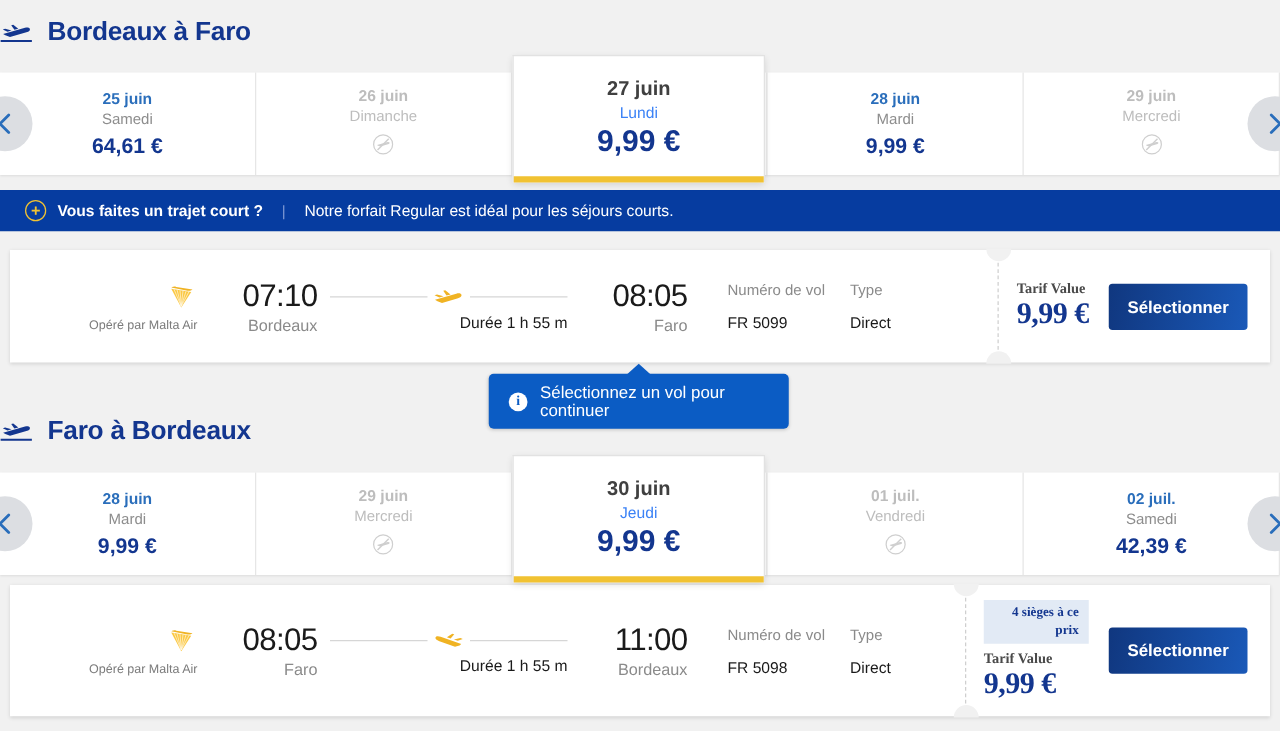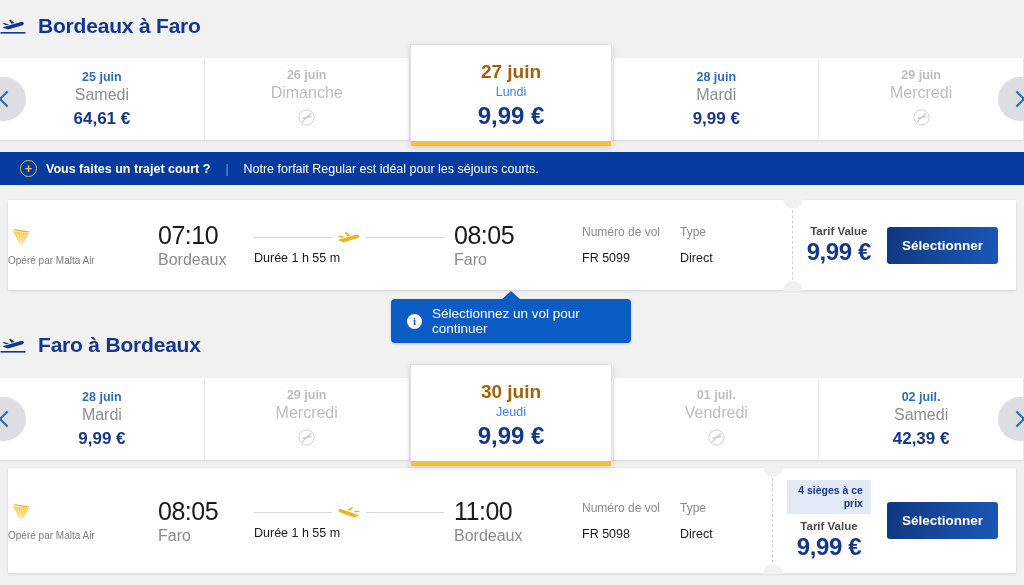--- a/index.html
+++ b/index.html
@@ -33,39 +33,39 @@
     flex: 1 1 0;
     position: relative;
     display: flex; flex-direction: column;
     align-items: center; justify-content: center;
     gap: 1px;
     border-right: 1px solid #e6e6e6;
     cursor: pointer;
   }
   .dcell:last-child { border-right: none; }
   .dcell .d-date { font-size: 12.5px; font-weight: bold; color: #2a6ebb; }
-  .dcell .d-day  { font-size: 16px; color: #8d8d8d; margin-top:1px; }
+  .dcell .d-day  { font-size: 12px; color: #8d8d8d; margin-top:1px; }
   .dcell .d-price{ font-size: 17px; font-weight: bold; color: #13368f; margin-top:4px; }
   .dcell.dim .d-date { color: #bdbdbd; }
   .dcell.dim .d-day  { color: #bdbdbd; }
   .noflight { margin-top: 6px; }
 
   .dcell.selected {
     background: #fff;
     position: absolute;
     top: -14px; bottom: -6px;
     width: 202px;
     left: 410px;
     border: 1px solid #e2e2e2;
     border-bottom: none;
     box-shadow: 0 2px 6px rgba(0,0,0,0.14);
     z-index: 6;
     justify-content: center;
   }
-  .dcell.selected .d-date { font-size: 19px; color: #a16207; }
+  .dcell.selected .d-date { font-size: 16px; color: #404040; }
   .dcell.selected .d-day  { font-size: 12.5px; color: #3b82f6; }
   .dcell.selected .d-price{ font-size: 24px; color: #13368f; margin-top: 2px;}
   .sel-underline {
     position: absolute; left: 0; right: 0; bottom: 0;
     height: 5px; background: #f1c232;
   }
 
   .navbtn {
     position: absolute; top: 50%; transform: translateY(-50%);
     width: 44px; height: 44px; border-radius: 50%;
@@ -97,28 +97,28 @@
 
   
   .card {
     background: #fff;
     box-shadow: 0 1px 3px rgba(0,0,0,0.13);
     display: flex; align-items: stretch;
     position: relative;
   }
   .card-inner { display:flex; align-items:center; flex: 1 1 auto; }
 
-  .col { display: flex; flex-direction: column; align-items: flex-start; }
+  .col { display: flex; flex-direction: column; align-items: flex-end; }
   .col-operator { width: 150px; }
   .op-label { font-size: 10px; color: #7b7b7b; margin-top: 4px; }
   .harp { width: 26px; height: 26px; display:block; }
 
   .col-time { width: 96px; }
   .t-time { font-size: 25px; color: #1a1a1a; letter-spacing: -0.5px; }
-  .t-city { font-size: 16px; color: #8a8a8a; margin-top: 1px; }
+  .t-city { font-size: 13px; color: #8a8a8a; margin-top: 1px; }
 
   .col-dur { width: 200px; position: relative; }
   .dur-line { width: 190px; height: 22px; position: relative; }
   .dur-line .ln {
     position: absolute; top: 11px; height: 1px; background: #d6d6d6;
   }
   .dur-line .ln.a { left: 0; width: 78px; }
   .dur-line .ln.b { right: 0; width: 78px; }
   .dur-plane { position: absolute; left: 82px; top: 3px; width: 26px; height: 17px; }
   .dur-text { font-size: 12.5px; color: #1a1a1a; margin-top: 3px; }
@@ -133,21 +133,21 @@
     margin: 0 14px;
   }
   .divider::before, .divider::after {
     content: ""; position: absolute; left: -10px;
     width: 20px; height: 10px; background: #f1f1f1;
   }
   .divider::before { top: -1px; border-radius: 0 0 10px 10px; }
   .divider::after  { bottom: -1px; border-radius: 10px 10px 0 0; }
 
   .col-fare { display:flex; align-items:center; gap: 16px; padding-right: 18px; }
-  .fare-box { display:flex; flex-direction: column; align-items: center; }
+  .fare-box { display:flex; flex-direction: column; align-items: flex-start; font-family: Liberation Serif, serif; }
   .seats-badge {
     background: #e2eaf5; color: #13368f;
     font-size: 10.5px; font-weight: bold; text-align: right;
     padding: 4px 8px; line-height: 1.25; width: 84px;
     margin-bottom: 6px;
   }
   .fare-label { font-size: 11.5px; font-weight: bold; color: #4a4a4a; }
   .fare-price { font-size: 24px; font-weight: bold; color: #13368f; margin-top: 1px; letter-spacing:-0.4px;}
   .select-btn {
     background: linear-gradient(100deg, #10377f 0%, #1a59b8 100%);

